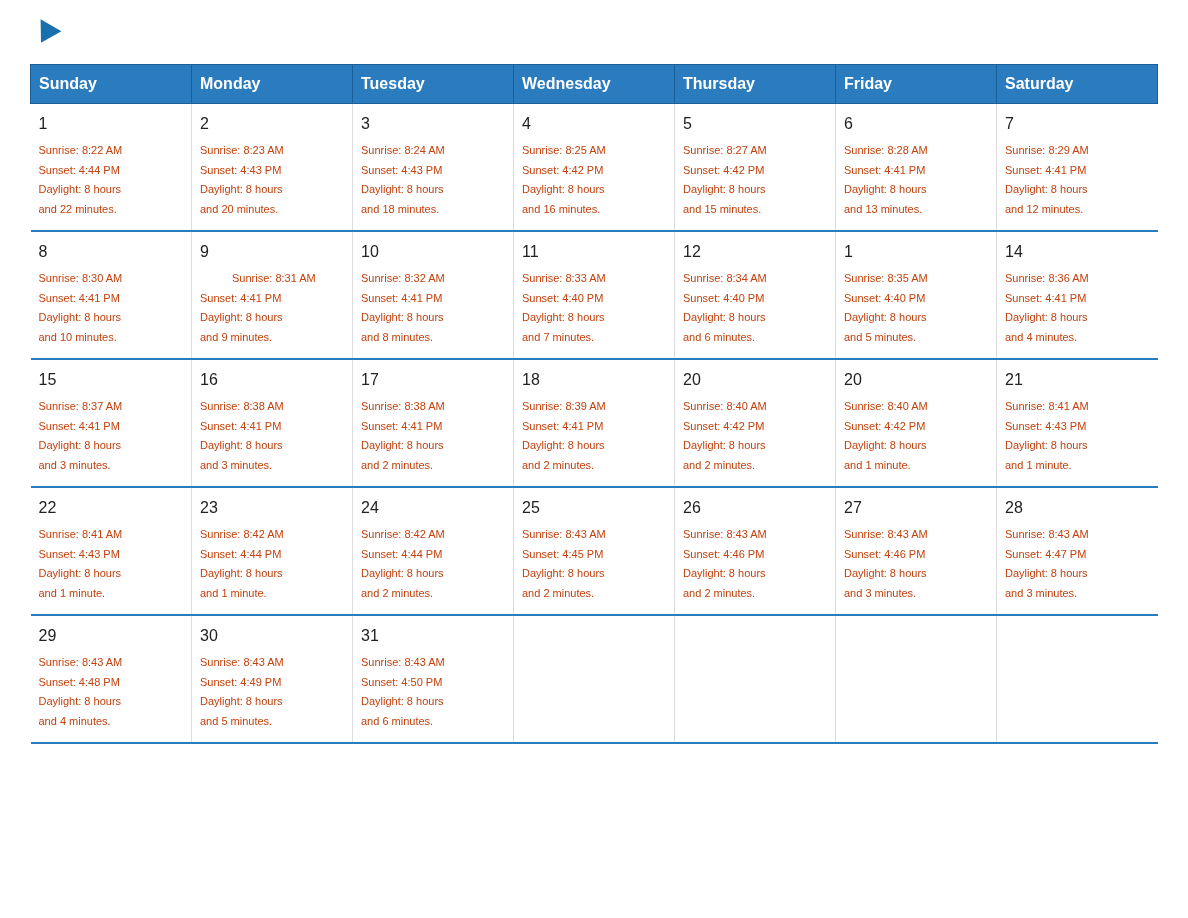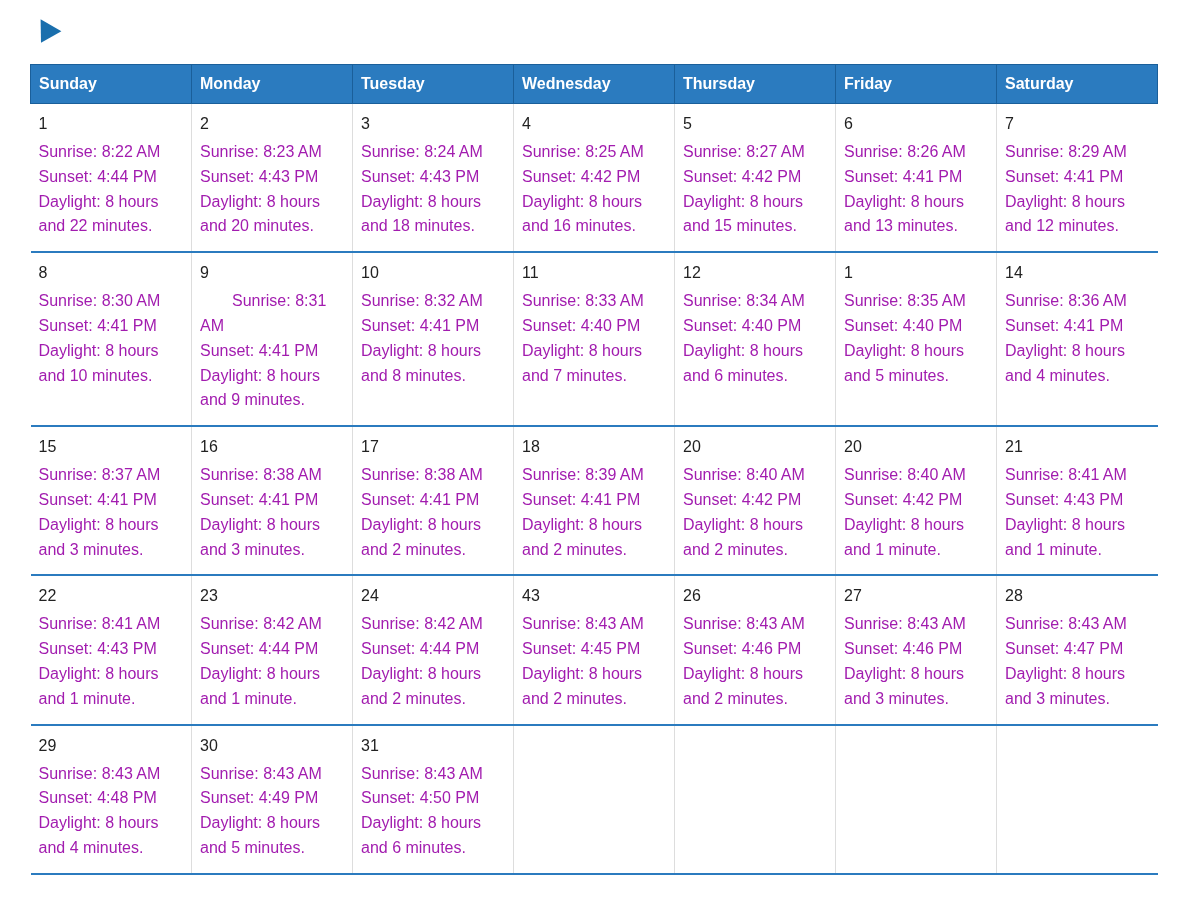--- a/index.html
+++ b/index.html
@@ -84,22 +84,22 @@
       border-right: none;
     }
     .day-num {
       font-size: 16px;
       font-weight: normal;
       color: #222;
       display: block;
       margin-bottom: 4px;
     }
     .day-info {
-      font-size: 16px;
-      color: #a21caf;
+      font-size: 11px;
+      color: #c2410c;
       line-height: 1.55;
     }
     .empty-cell {
       background: #fff;
     }
   </style>
 </head>
 <body>
 
 <div id="header">
@@ -143,21 +143,21 @@
 Daylight: 8 hours
 and 18 minutes.</span></td>
         <td><span class="day-num">4</span><span class="day-info" style="white-space: pre-line;">Sunrise: 8:25 AM
 Sunset: 4:42 PM
 Daylight: 8 hours
 and 16 minutes.</span></td>
         <td><span class="day-num">5</span><span class="day-info" style="white-space: pre-line;">Sunrise: 8:27 AM
 Sunset: 4:42 PM
 Daylight: 8 hours
 and 15 minutes.</span></td>
-        <td><span class="day-num">6</span><span class="day-info" style="white-space: pre-line;">Sunrise: 8:26 AM
+        <td><span class="day-num">6</span><span class="day-info" style="white-space: pre-line;">Sunrise: 8:28 AM
 Sunset: 4:41 PM
 Daylight: 8 hours
 and 13 minutes.</span></td>
         <td><span class="day-num">7</span><span class="day-info" style="white-space: pre-line; text-align: center;">Sunrise: 8:29 AM
 Sunset: 4:41 PM
 Daylight: 8 hours
 and 12 minutes.</span></td>
       </tr>
       <tr>
         <td><span class="day-num">8</span><span class="day-info" style="white-space: pre-line;">Sunrise: 8:30 AM
@@ -225,21 +225,21 @@
 Daylight: 8 hours
 and 1 minute.</span></td>
         <td><span class="day-num">23</span><span class="day-info" style="white-space: pre-line;">Sunrise: 8:42 AM
 Sunset: 4:44 PM
 Daylight: 8 hours
 and 1 minute.</span></td>
         <td><span class="day-num">24</span><span class="day-info" style="white-space: pre-line;">Sunrise: 8:42 AM
 Sunset: 4:44 PM
 Daylight: 8 hours
 and 2 minutes.</span></td>
-        <td><span class="day-num">43</span><span class="day-info" style="white-space: pre-line;">Sunrise: 8:43 AM
+        <td><span class="day-num">25</span><span class="day-info" style="white-space: pre-line;">Sunrise: 8:43 AM
 Sunset: 4:45 PM
 Daylight: 8 hours
 and 2 minutes.</span></td>
         <td><span class="day-num">26</span><span class="day-info" style="white-space: pre-line;">Sunrise: 8:43 AM
 Sunset: 4:46 PM
 Daylight: 8 hours
 and 2 minutes.</span></td>
         <td><span class="day-num">27</span><span class="day-info" style="white-space: pre-line;">Sunrise: 8:43 AM
 Sunset: 4:46 PM
 Daylight: 8 hours

